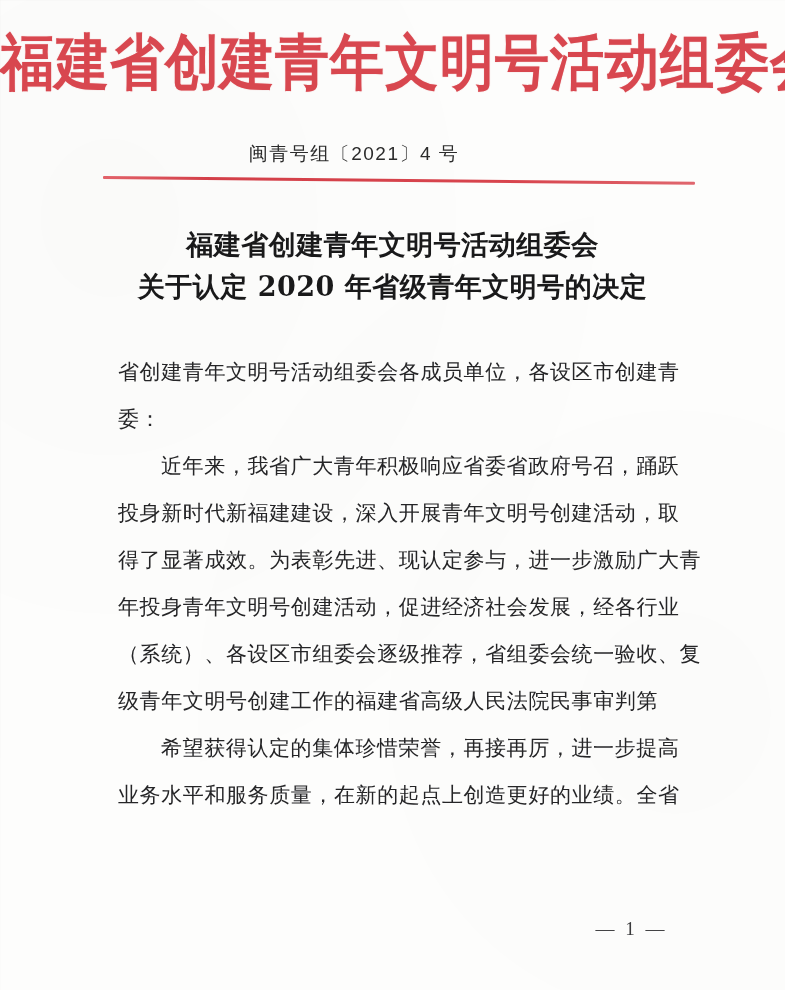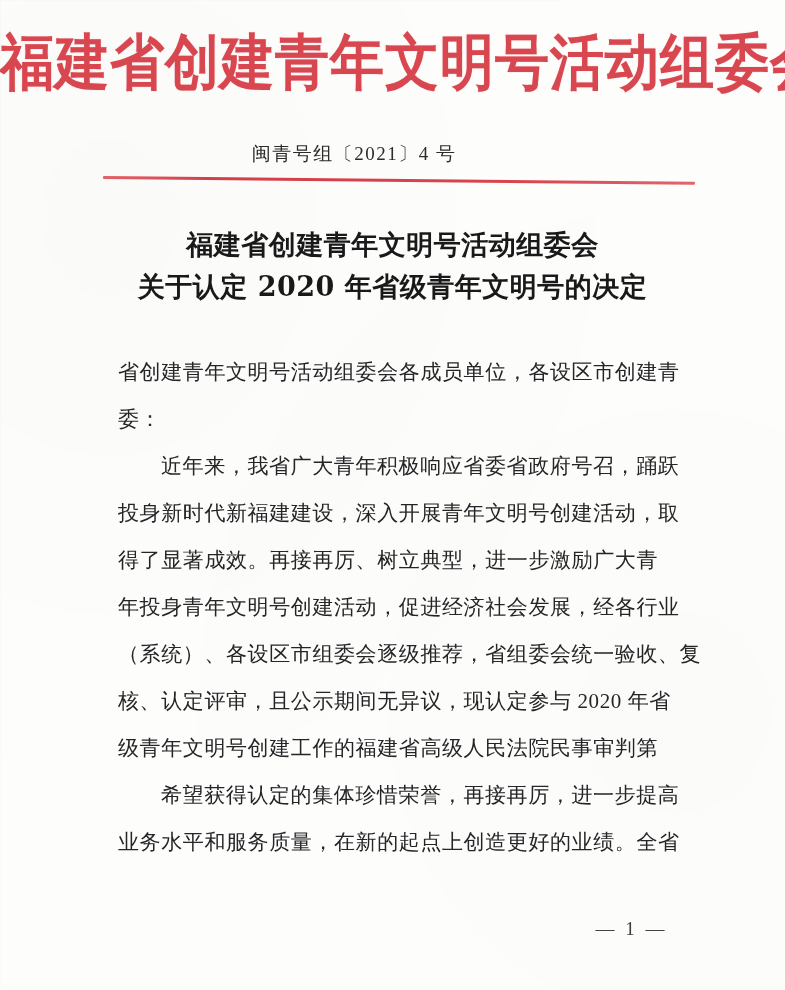--- a/index.html
+++ b/index.html
@@ -55,21 +55,21 @@
   
   .doc-number {
     position: absolute;
     top: 141px;
     left: 0;
     width: 708px;
     text-align: center;
     font-size: 19px;
     letter-spacing: 1.5px;
     color: #2b2b2b;
-    font-family: Liberation Serif, serif;
+    font-family: Liberation Sans, sans-serif;
   }
 
   
   .red-rule {
     position: absolute;
     top: 176px;
     left: 103px;
     width: 592px;
     height: 3px;
     background: linear-gradient(90deg, #e2626a 0%, #d33f48 18%, #d8454e 70%, #e0666e 100%);
@@ -152,24 +152,23 @@
     <span class="title-line">关于认定 2020 年省级青年文明号的决定</span>
   </div>
 
   <div class="body-block">
 
     <span class="body-line">省创建青年文明号活动组委会各成员单位，各设区市创建青</span>
     <span class="body-line">委：</span>
 
     <span class="body-line indent">近年来，我省广大青年积极响应省委省政府号召，踊跃</span>
     <span class="body-line">投身新时代新福建建设，深入开展青年文明号创建活动，取</span>
-    <span class="body-line">得了显著成效。再接再厉、树立典型，进一步激励广大青</span>
+    <span class="body-line">得了显著成效。为表彰先进、现认定参与，进一步激励广大青</span>
     <span class="body-line">年投身青年文明号创建活动，促进经济社会发展，经各行业</span>
     <span class="body-line">（系统）、各设区市组委会逐级推荐，省组委会统一验收、复</span>
-    <span class="body-line">核、认定评审，且公示期间无异议，现认定参与 2020 年省</span>
     <span class="body-line">级青年文明号创建工作的福建省高级人民法院民事审判第</span>
 
     <span class="body-line indent">希望获得认定的集体珍惜荣誉，再接再厉，进一步提高</span>
     <span class="body-line">业务水平和服务质量，在新的起点上创造更好的业绩。全省</span>
 
   </div>
 
   <div class="page-number">— 1 —</div>
 
 </div>

